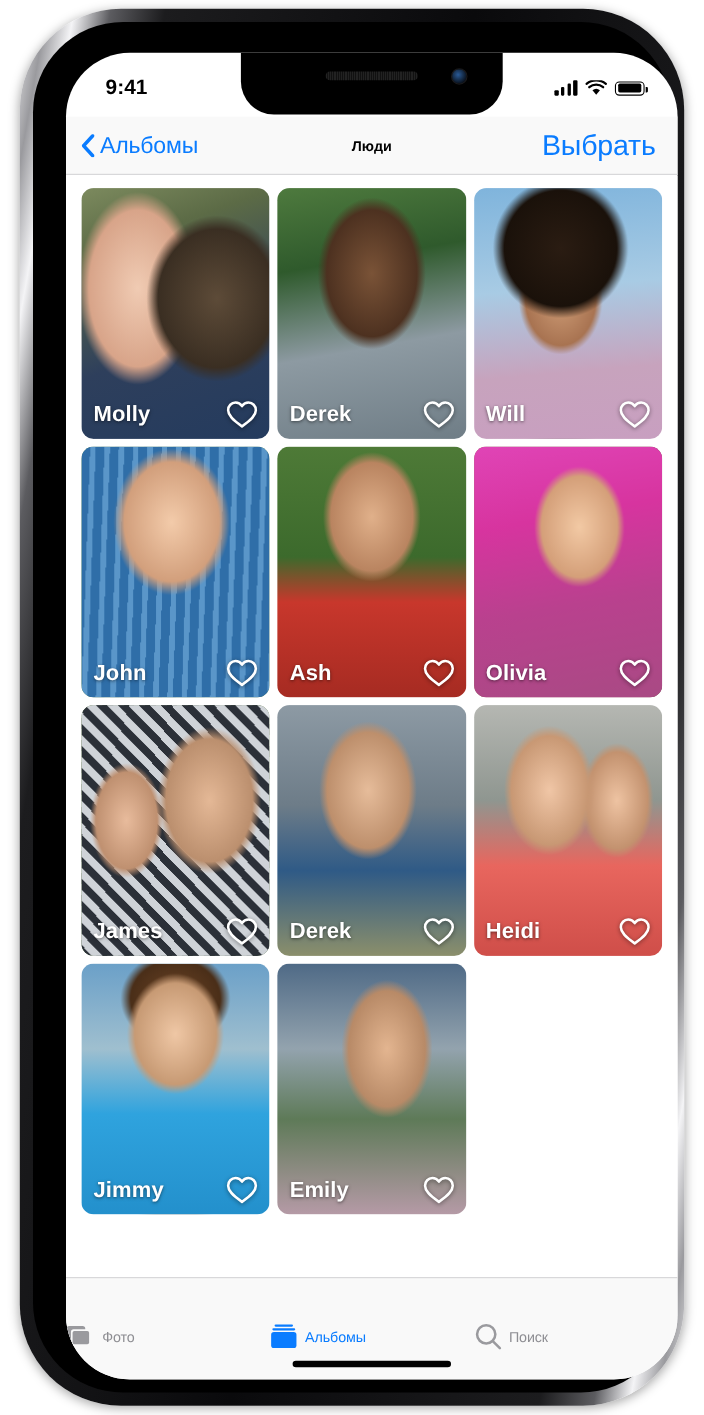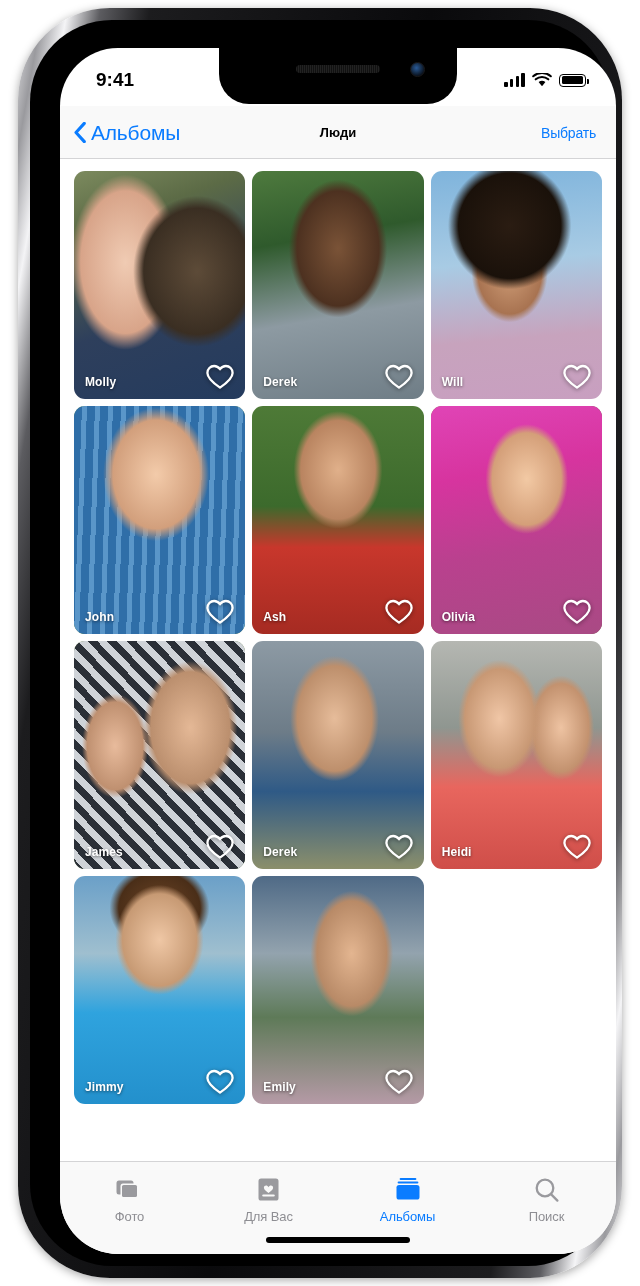--- a/index.html
+++ b/index.html
@@ -130,21 +130,21 @@
     font-size: 21px; color: #0a7cff;
     letter-spacing: -0.2px;
   }
   #nav-title {
     position: absolute; left: 50%;
     transform: translateX(-50%);
     font-size: 13px; font-weight: bold; color: #000;
   }
   #nav-select {
     position: absolute; right: 20px;
-    font-size: 14px; color: #0a7cff;
+    font-size: 26px; color: #0a7cff;
     cursor: pointer; letter-spacing: -0.2px;
   }
   #nav-hairline {
     position: absolute; bottom: 0; left: 0;
     width: 100%; height: 1px; background: #d4d4d6;
   }
 
   
   #people-grid {
     position: absolute;
@@ -161,21 +161,21 @@
     position: relative;
     height: 228px;
     border-radius: 11px;
     overflow: hidden;
     cursor: pointer;
   }
   .photo-bg { position:absolute; inset:0; }
   .person-name {
     position: absolute;
     left: 11px; bottom: 10px;
-    color: #fff; font-size: 12px; font-weight: bold;
+    color: #fff; font-size: 20px; font-weight: bold;
     text-shadow: 0 1px 3px rgba(0,0,0,0.55);
     letter-spacing: 0.1px;
     z-index: 3;
   }
   .fav-heart {
     position: absolute;
     right: 10px; bottom: 8px;
     width: 30px; height: 28px;
     z-index: 3;
     cursor: pointer;
@@ -190,21 +190,21 @@
     display: flex;
     padding-top: 8px;
     z-index: 25;
   }
   #tab-hairline {
     position: absolute; top: 0; left: 0;
     width: 100%; height: 1px; background: #d4d4d6;
   }
   .tab-item {
     flex: 1;
-    display: flex; flex-direction: column;
+    display: flex; flex-direction: row;
     align-items: center; gap: 6px;
     padding-top: 7px;
     cursor: pointer;
   }
   .tab-icon { height: 27px; display:flex; align-items:center; justify-content:center; }
   .tab-label { font-size: 13px; color: #8e8e93; letter-spacing: -0.1px; }
   .tab-item.active .tab-label { color: #0a7cff; }
   #home-indicator {
     position: absolute;
     bottom: 11px; left: 50%;
@@ -352,30 +352,20 @@
         <span class="tab-icon">
           <svg width="27" height="24" viewBox="0 0 27 24">
             <rect x="0.5" y="2.5" width="17" height="14" rx="2.5" fill="#9a9a9e"></rect>
             <rect x="4.5" y="5.5" width="18" height="15" rx="2.5" fill="#f9f9f9"></rect>
             <rect x="6" y="7" width="15" height="12" rx="1.6" fill="#9a9a9e"></rect>
           </svg>
         </span>
         <span class="tab-label">Фото</span>
       </div>
 
-      <div class="tab-item">
-        <span class="tab-icon">
-          <svg width="23" height="25" viewBox="0 0 23 25">
-            <rect x="1.5" y="1.5" width="20" height="22" rx="2.6" fill="#9a9a9e"></rect>
-            <path d="M11.5 10.3 c-1.1-2.6-4.6-2.2-4.6 0.5 0 2 2.6 3.7 4.6 5.1 2-1.4 4.6-3.1 4.6-5.1 0-2.7-3.5-3.1-4.6-0.5z" fill="#f9f9f9"></path>
-            <rect x="5.2" y="17.4" width="12.6" height="2.2" rx="1.1" fill="#f9f9f9"></rect>
-          </svg>
-        </span>
-        <span class="tab-label">Для Вас</span>
-      </div>
 
       <div class="tab-item active">
         <span class="tab-icon">
           <svg width="26" height="25" viewBox="0 0 26 25">
             <rect x="4.6" y="1" width="16.8" height="2.1" rx="1.05" fill="#0a7cff"></rect>
             <rect x="2.6" y="4.4" width="20.8" height="2.1" rx="1.05" fill="#0a7cff"></rect>
             <rect x="1.5" y="7.9" width="23" height="14.6" rx="2.6" fill="#0a7cff"></rect>
           </svg>
         </span>
         <span class="tab-label">Альбомы</span>

